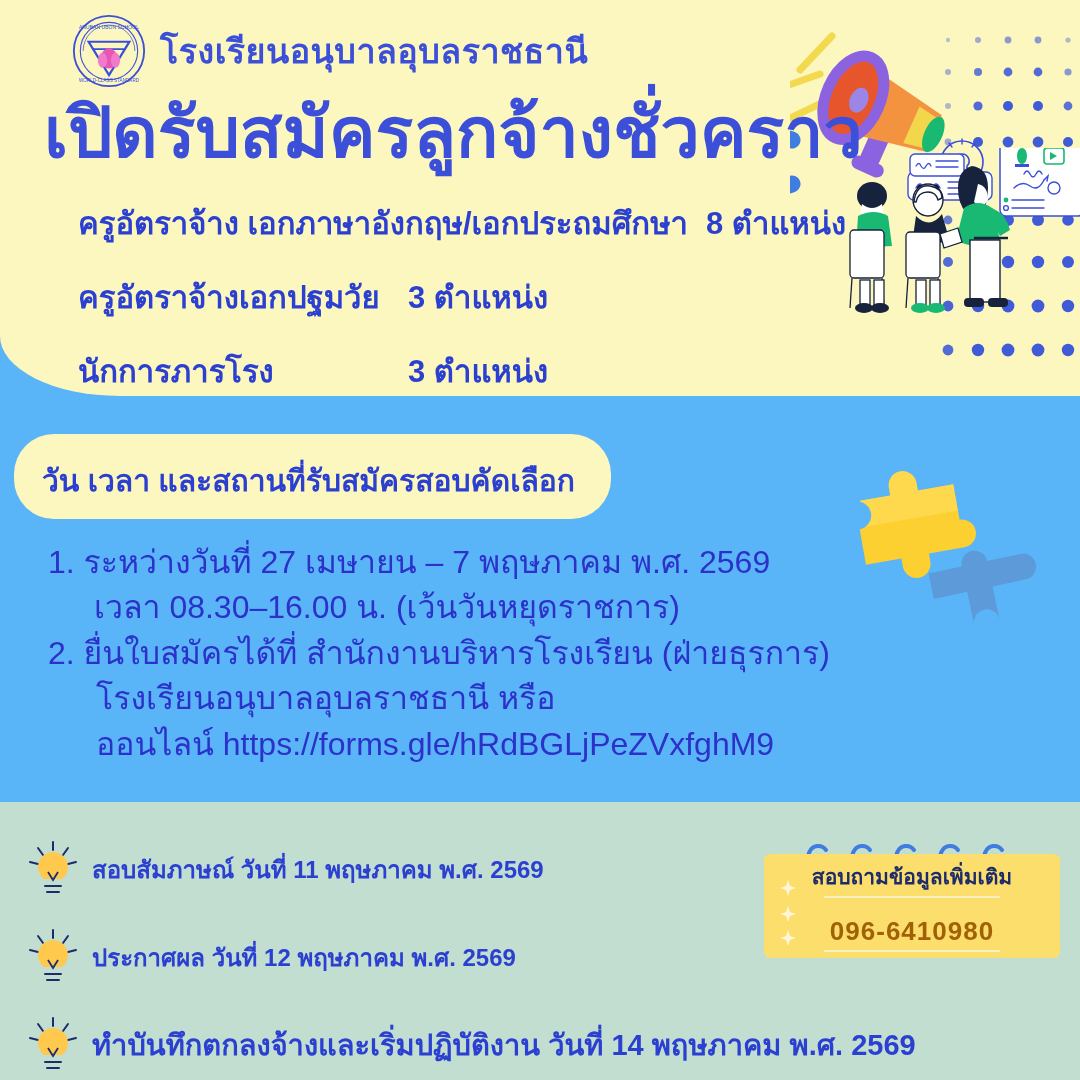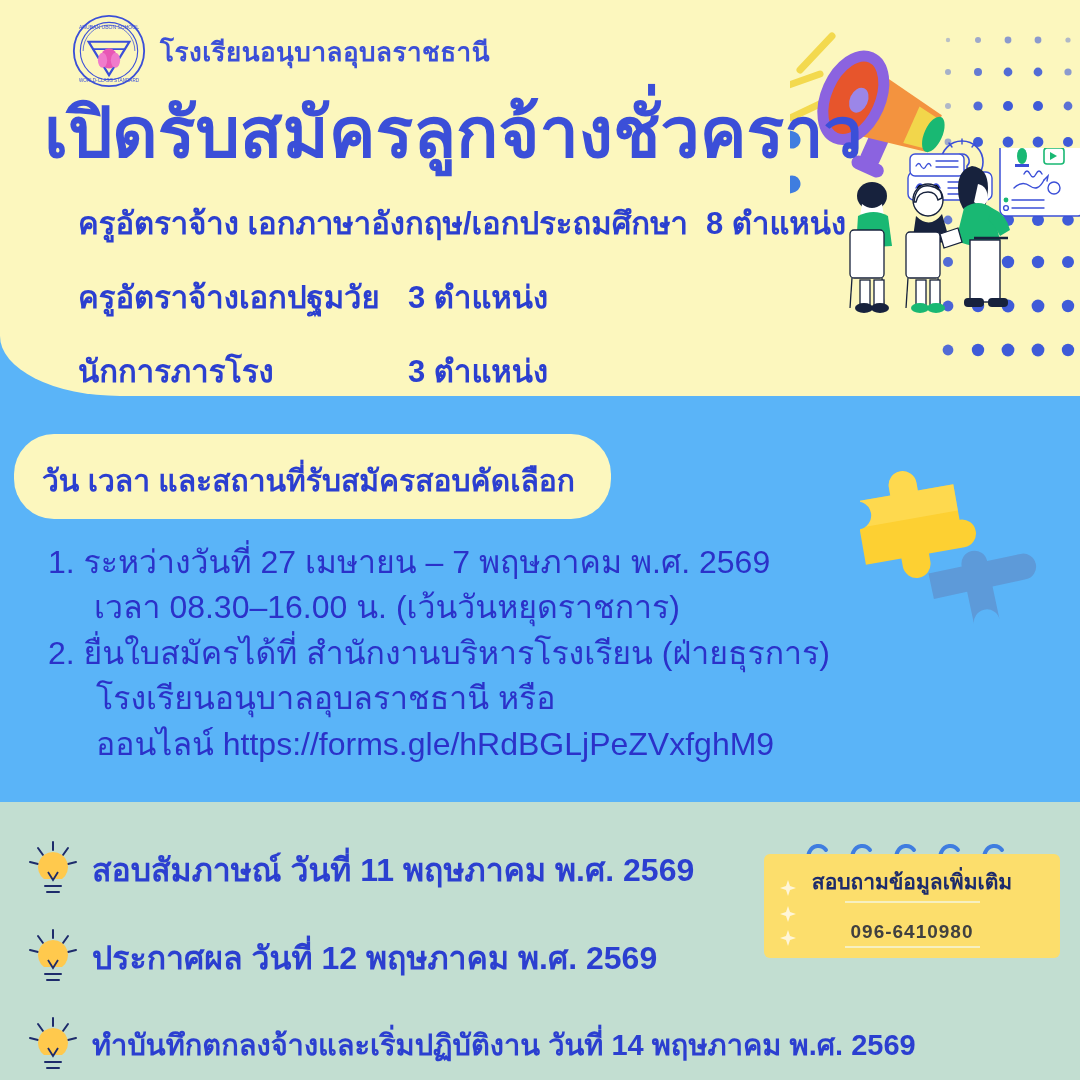--- a/index.html
+++ b/index.html
@@ -40,21 +40,21 @@
     border-bottom:14px solid transparent;border-left:14px solid transparent;
     transform:rotate(14deg);opacity:.75;
   }
 
   
   .header-row{
     position:absolute;left:72px;top:14px;display:flex;align-items:center;gap:14px;
   }
   .logo{width:74px;height:74px;flex:none;}
   .school-name{
-    font-size:26px;font-weight:bold;color:#3B4FD8;letter-spacing:.5px;white-space:nowrap;
+    font-size:34px;font-weight:bold;color:#3B4FD8;letter-spacing:.5px;white-space:nowrap;
   }
   .headline{
     position:absolute;left:44px;top:96px;width:840px;
     font-size:70px;font-weight:bold;color:#3B4FD8;line-height:1.08;white-space:nowrap;
   }
 
   
   .jobs{position:absolute;left:78px;top:198px;width:820px;color:#2B3FD0;}
   .job-row{
     display:flex;align-items:flex-start;font-size:31px;font-weight:bold;
@@ -89,40 +89,40 @@
   .bline.indent2{padding-left:48px;}
 
   
   .puzzle{position:absolute;left:860px;top:455px;width:215px;height:205px;}
 
   
   .green-rows{position:absolute;left:26px;top:838px;width:760px;}
   .green-row{display:flex;align-items:center;gap:12px;margin-bottom:26px;}
   .bulb{width:54px;height:62px;flex:none;}
   .green-text{
-    font-size:32px;font-weight:bold;color:#2B3FD0;white-space:nowrap;
+    font-size:24px;font-weight:bold;color:#2B3FD0;white-space:nowrap;
   }
   .green-row.wide .green-text{font-size:29px;}
   .green-row.wide{margin-bottom:0;}
 
   
   .contact{
     position:absolute;left:764px;top:854px;width:296px;height:104px;
     background:#FCDE6C;border-radius:6px;
   }
   .rings{position:absolute;left:764px;top:838px;width:296px;height:34px;}
   .contact-inner{
     position:absolute;left:0;top:0;width:296px;height:104px;
     display:flex;flex-direction:column;justify-content:center;align-items:center;
   }
   .contact-label{
     font-size:21px;font-weight:bold;color:#1D2B6B;white-space:nowrap;margin-bottom:3px;
   }
   .contact-phone{
-    font-size:19px;font-weight:bold;color:#404040;letter-spacing:1px;
+    font-size:26px;font-weight:bold;color:#a16207;letter-spacing:1px;
     border-top:2px solid #F6F0C0;border-bottom:2px solid #F6F0C0;
     padding:18px 6px 3px;white-space:nowrap;
   }
   .spark{position:absolute;left:16px;width:16px;height:16px;}
   .sp1{top:26px;}
   .sp2{top:52px;}
   .sp3{top:76px;}
 </style>
 </head>
 <body>

